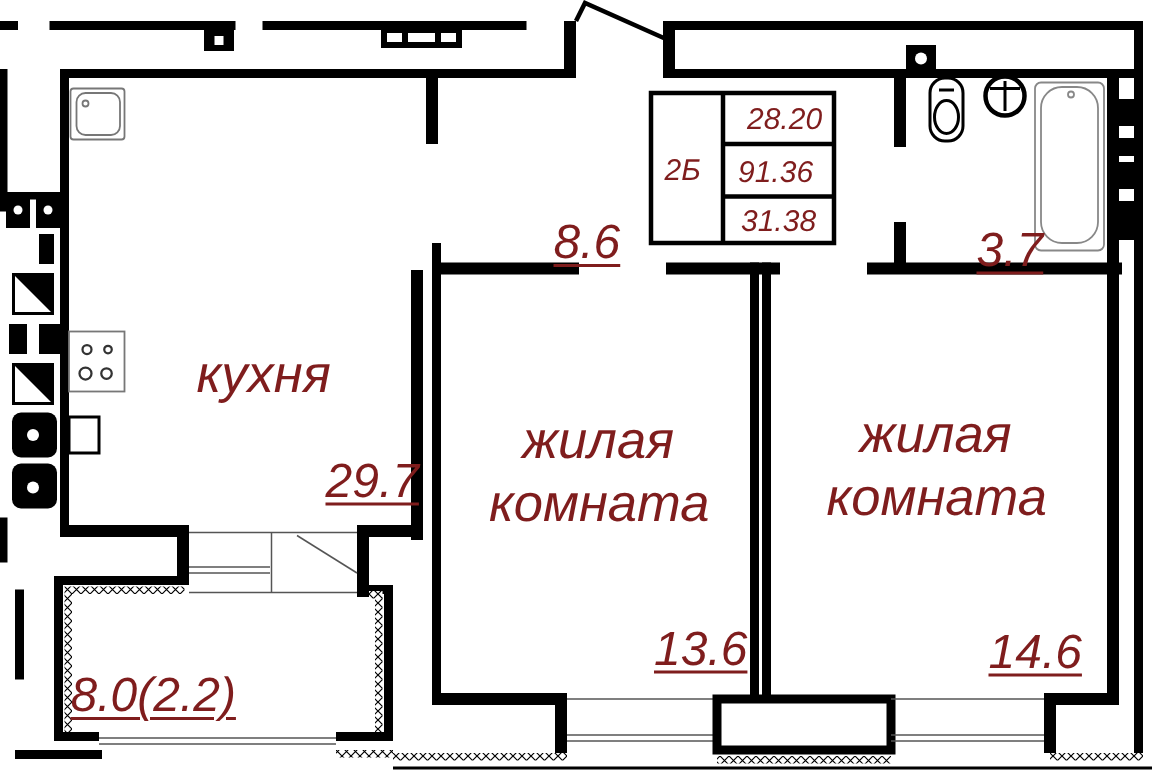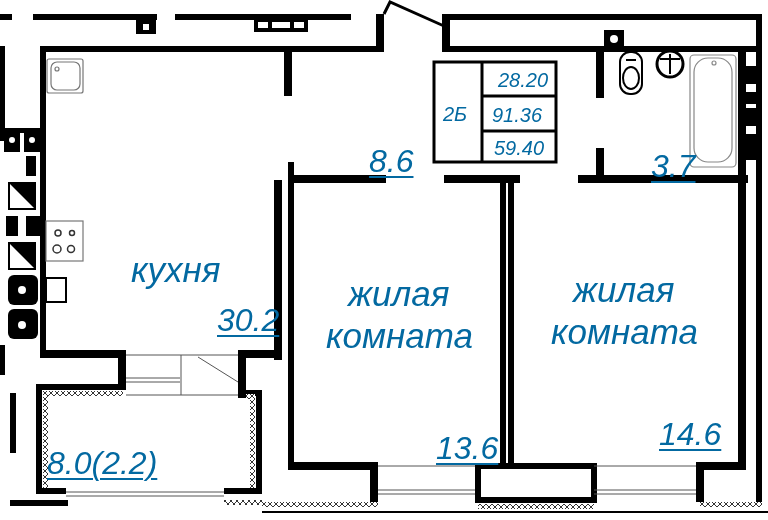--- a/index.html
+++ b/index.html
@@ -1,18 +1,18 @@
 <!DOCTYPE html>
 <html><head>
   <meta charset="utf-8">
   <style>
     html, body { margin: 0; padding: 0; background: #ffffff; }
     body { width: 768px; height: 520px; position: relative; overflow: hidden; font-family: "Liberation Sans", sans-serif; }
     #plan { position: absolute; left: 0; top: 0; width: 768px; height: 520px; }
-    .lbl { position: absolute; font-style: italic; color: #0369a1; font-family: "Liberation Sans", sans-serif; white-space: nowrap; line-height: 1; }
+    .lbl { position: absolute; font-style: italic; color: #7f1d1d; font-family: "Liberation Sans", sans-serif; white-space: nowrap; line-height: 1; }
     .room-name { font-size: 35px; text-align: center; }
     .area { font-size: 32px; text-decoration: underline; text-underline-offset: 4px; text-decoration-thickness: 2px; }
     .tbl { font-size: 20px; }
   </style>
 </head>
 <body>
 
 <svg id="plan" viewBox="0 0 768 520" xmlns="http://www.w3.org/2000/svg">
   <defs>
     <pattern id="hatch" width="6" height="6" patternUnits="userSpaceOnUse">
@@ -192,29 +192,29 @@
     <rect x="746" y="66" width="10" height="18"></rect>
     <rect x="746" y="92" width="10" height="12"></rect>
     <rect x="746" y="108" width="10" height="18"></rect>
     <rect x="746" y="134" width="10" height="26"></rect>
   </g>
 </svg>
 
 <div class="lbl tbl" style="left:443px;top:104px;">2Б</div>
 <div class="lbl tbl" style="left:498px;top:70px;">28.20</div>
 <div class="lbl tbl" style="left:492px;top:105px;">91.36</div>
-<div class="lbl tbl" style="left:494px;top:138px;">59.40</div>
-
-<div class="lbl room-name" style="left:131px;top:252px;text-align:right;">кухня</div>
-<div class="lbl area" style="left:217px;top:304px;">30.2</div>
+<div class="lbl tbl" style="left:494px;top:138px;">31.38</div>
+
+<div class="lbl room-name" style="left:131px;top:232px;text-align:right;">кухня</div>
+<div class="lbl area" style="left:217px;top:304px;">29.7</div>
 
 <div class="lbl area" style="left:369px;top:145px;">8.6</div>
 <div class="lbl area" style="left:651px;top:138px;margin-top:12px;">3.7</div>
 
 <div class="lbl room-name" style="left:348px;top:276px;">жилая</div>
 <div class="lbl room-name" style="left:326px;top:318px;">комната</div>
-<div class="lbl area" style="left:436px;top:432px;font-style:italic;">13.6</div>
+<div class="lbl area" style="left:436px;top:416px;font-style:italic;">13.6</div>
 
 <div class="lbl room-name" style="left:573px;top:272px;">жилая</div>
 <div class="lbl room-name" style="left:551px;top:314px;">комната</div>
 <div class="lbl area" style="left:659px;top:418px;font-style:italic;">14.6</div>
 
 <div class="lbl area" style="left:47px;top:447px;">8.0(2.2)</div>
 
 </body></html>

